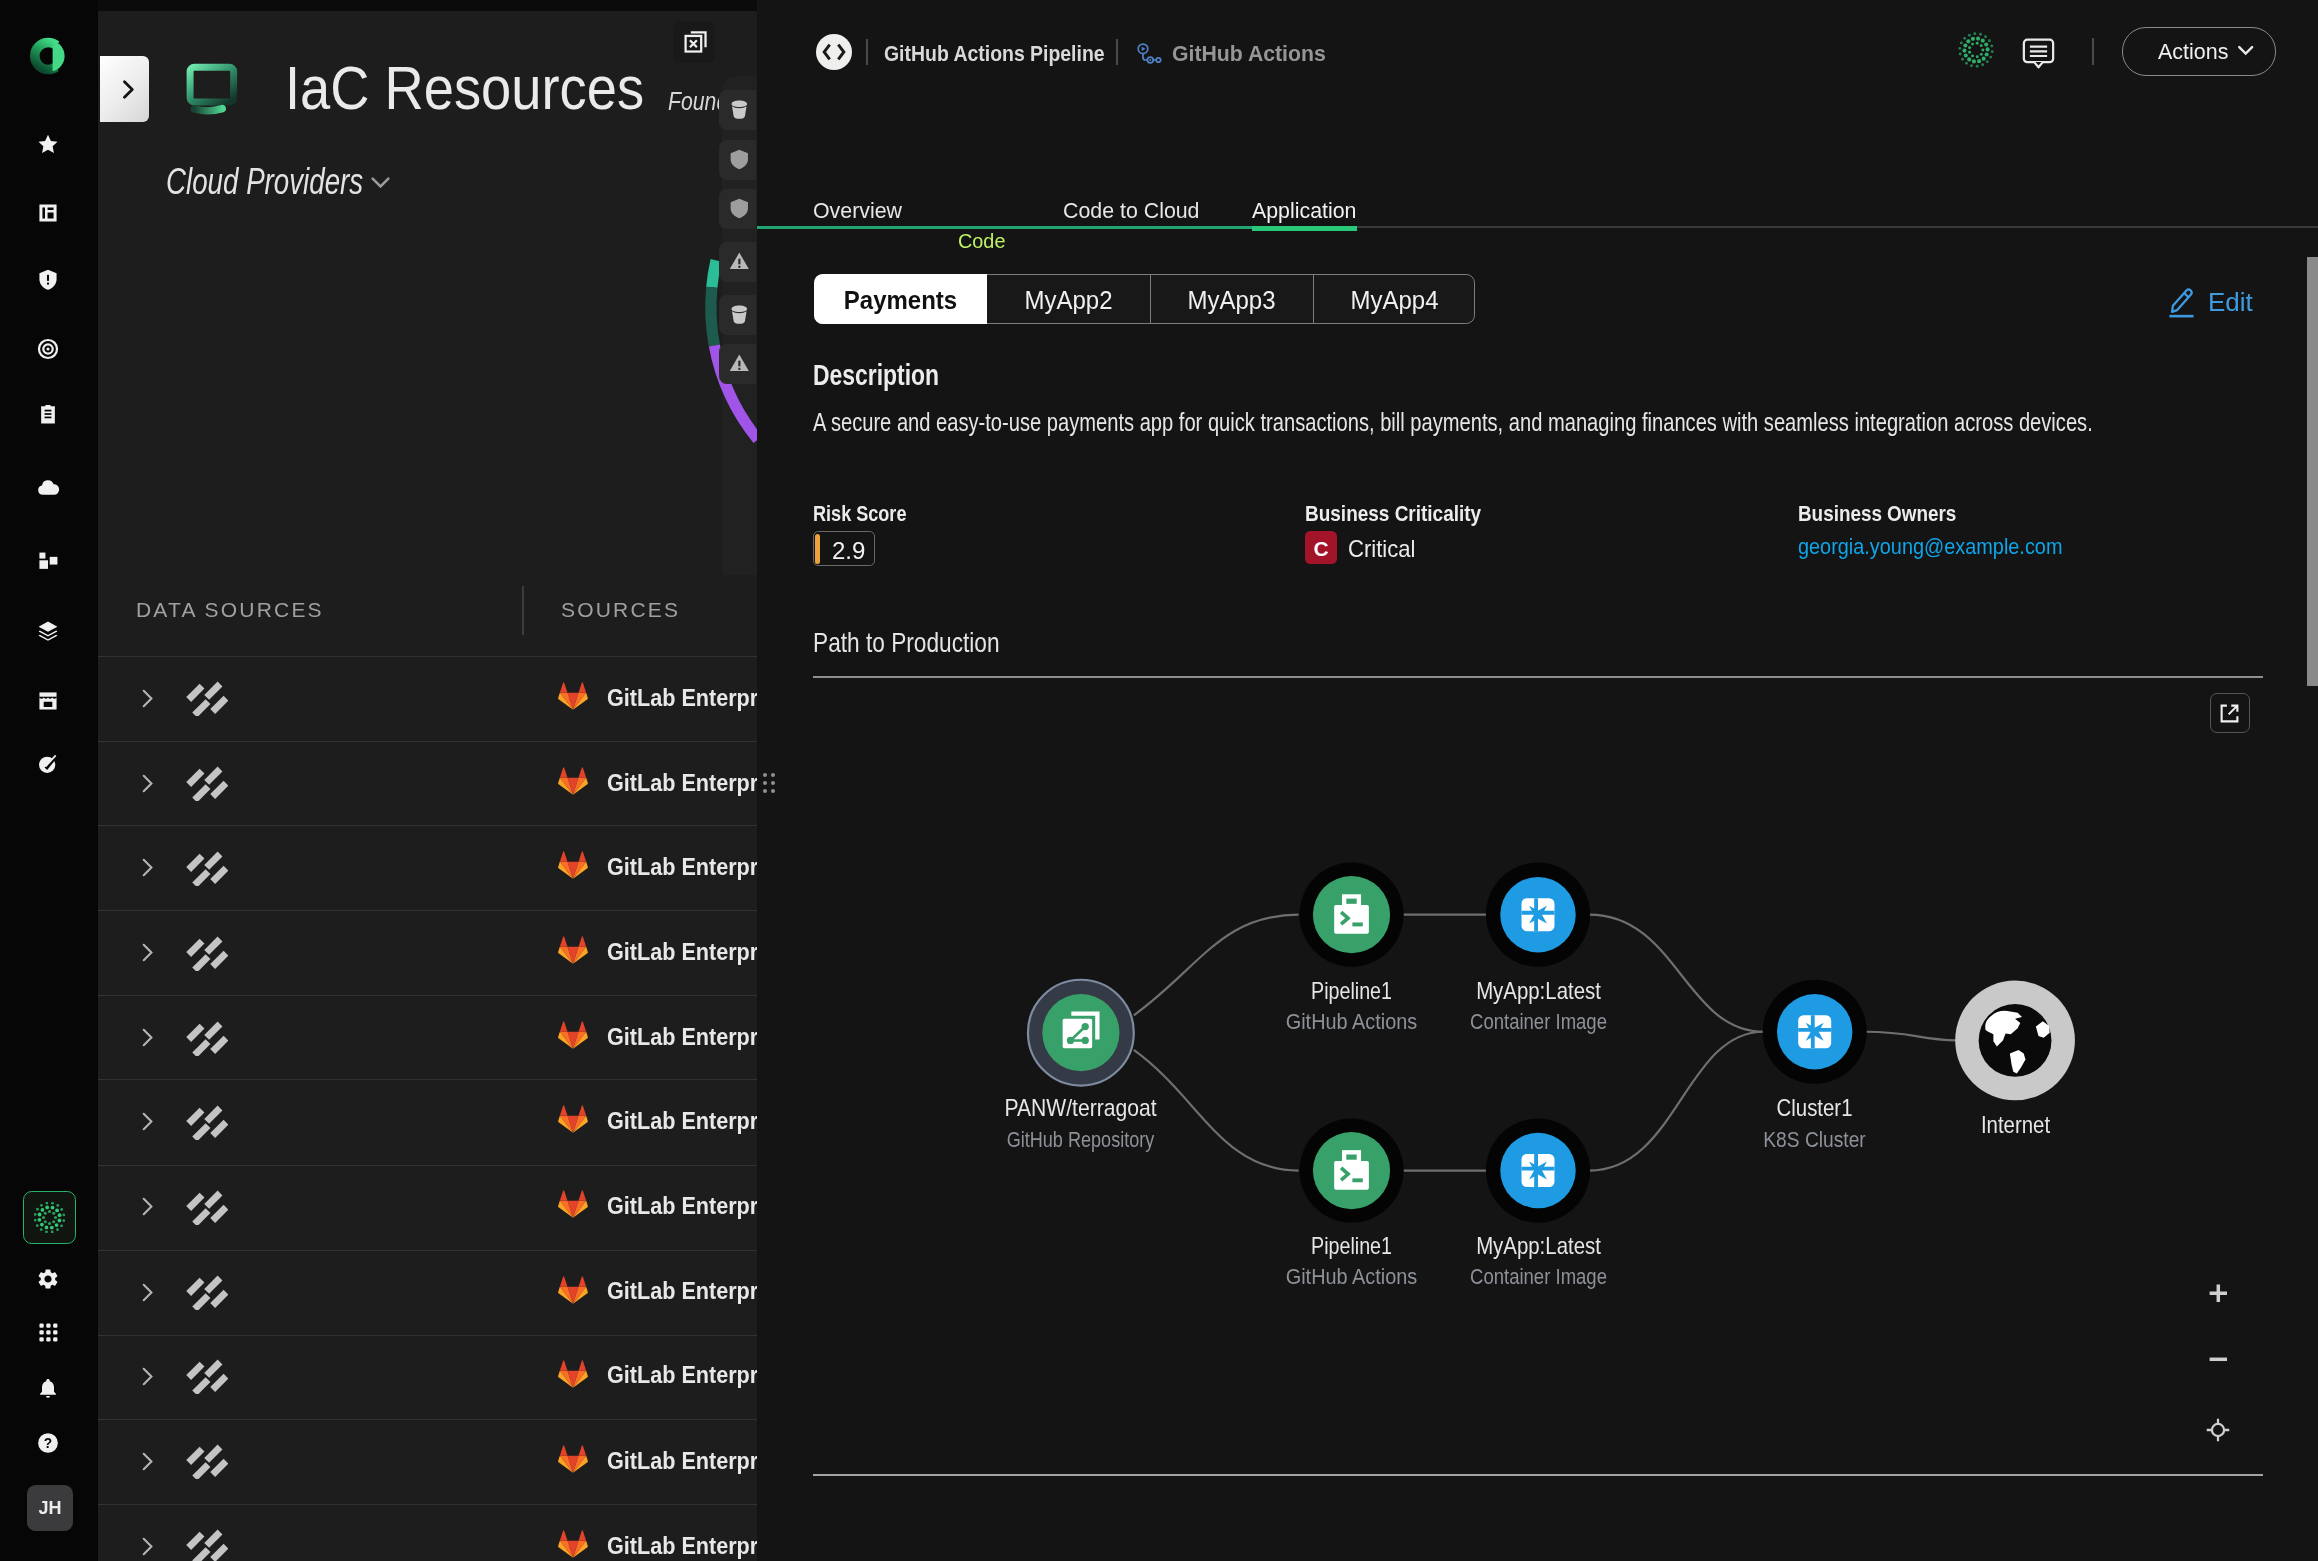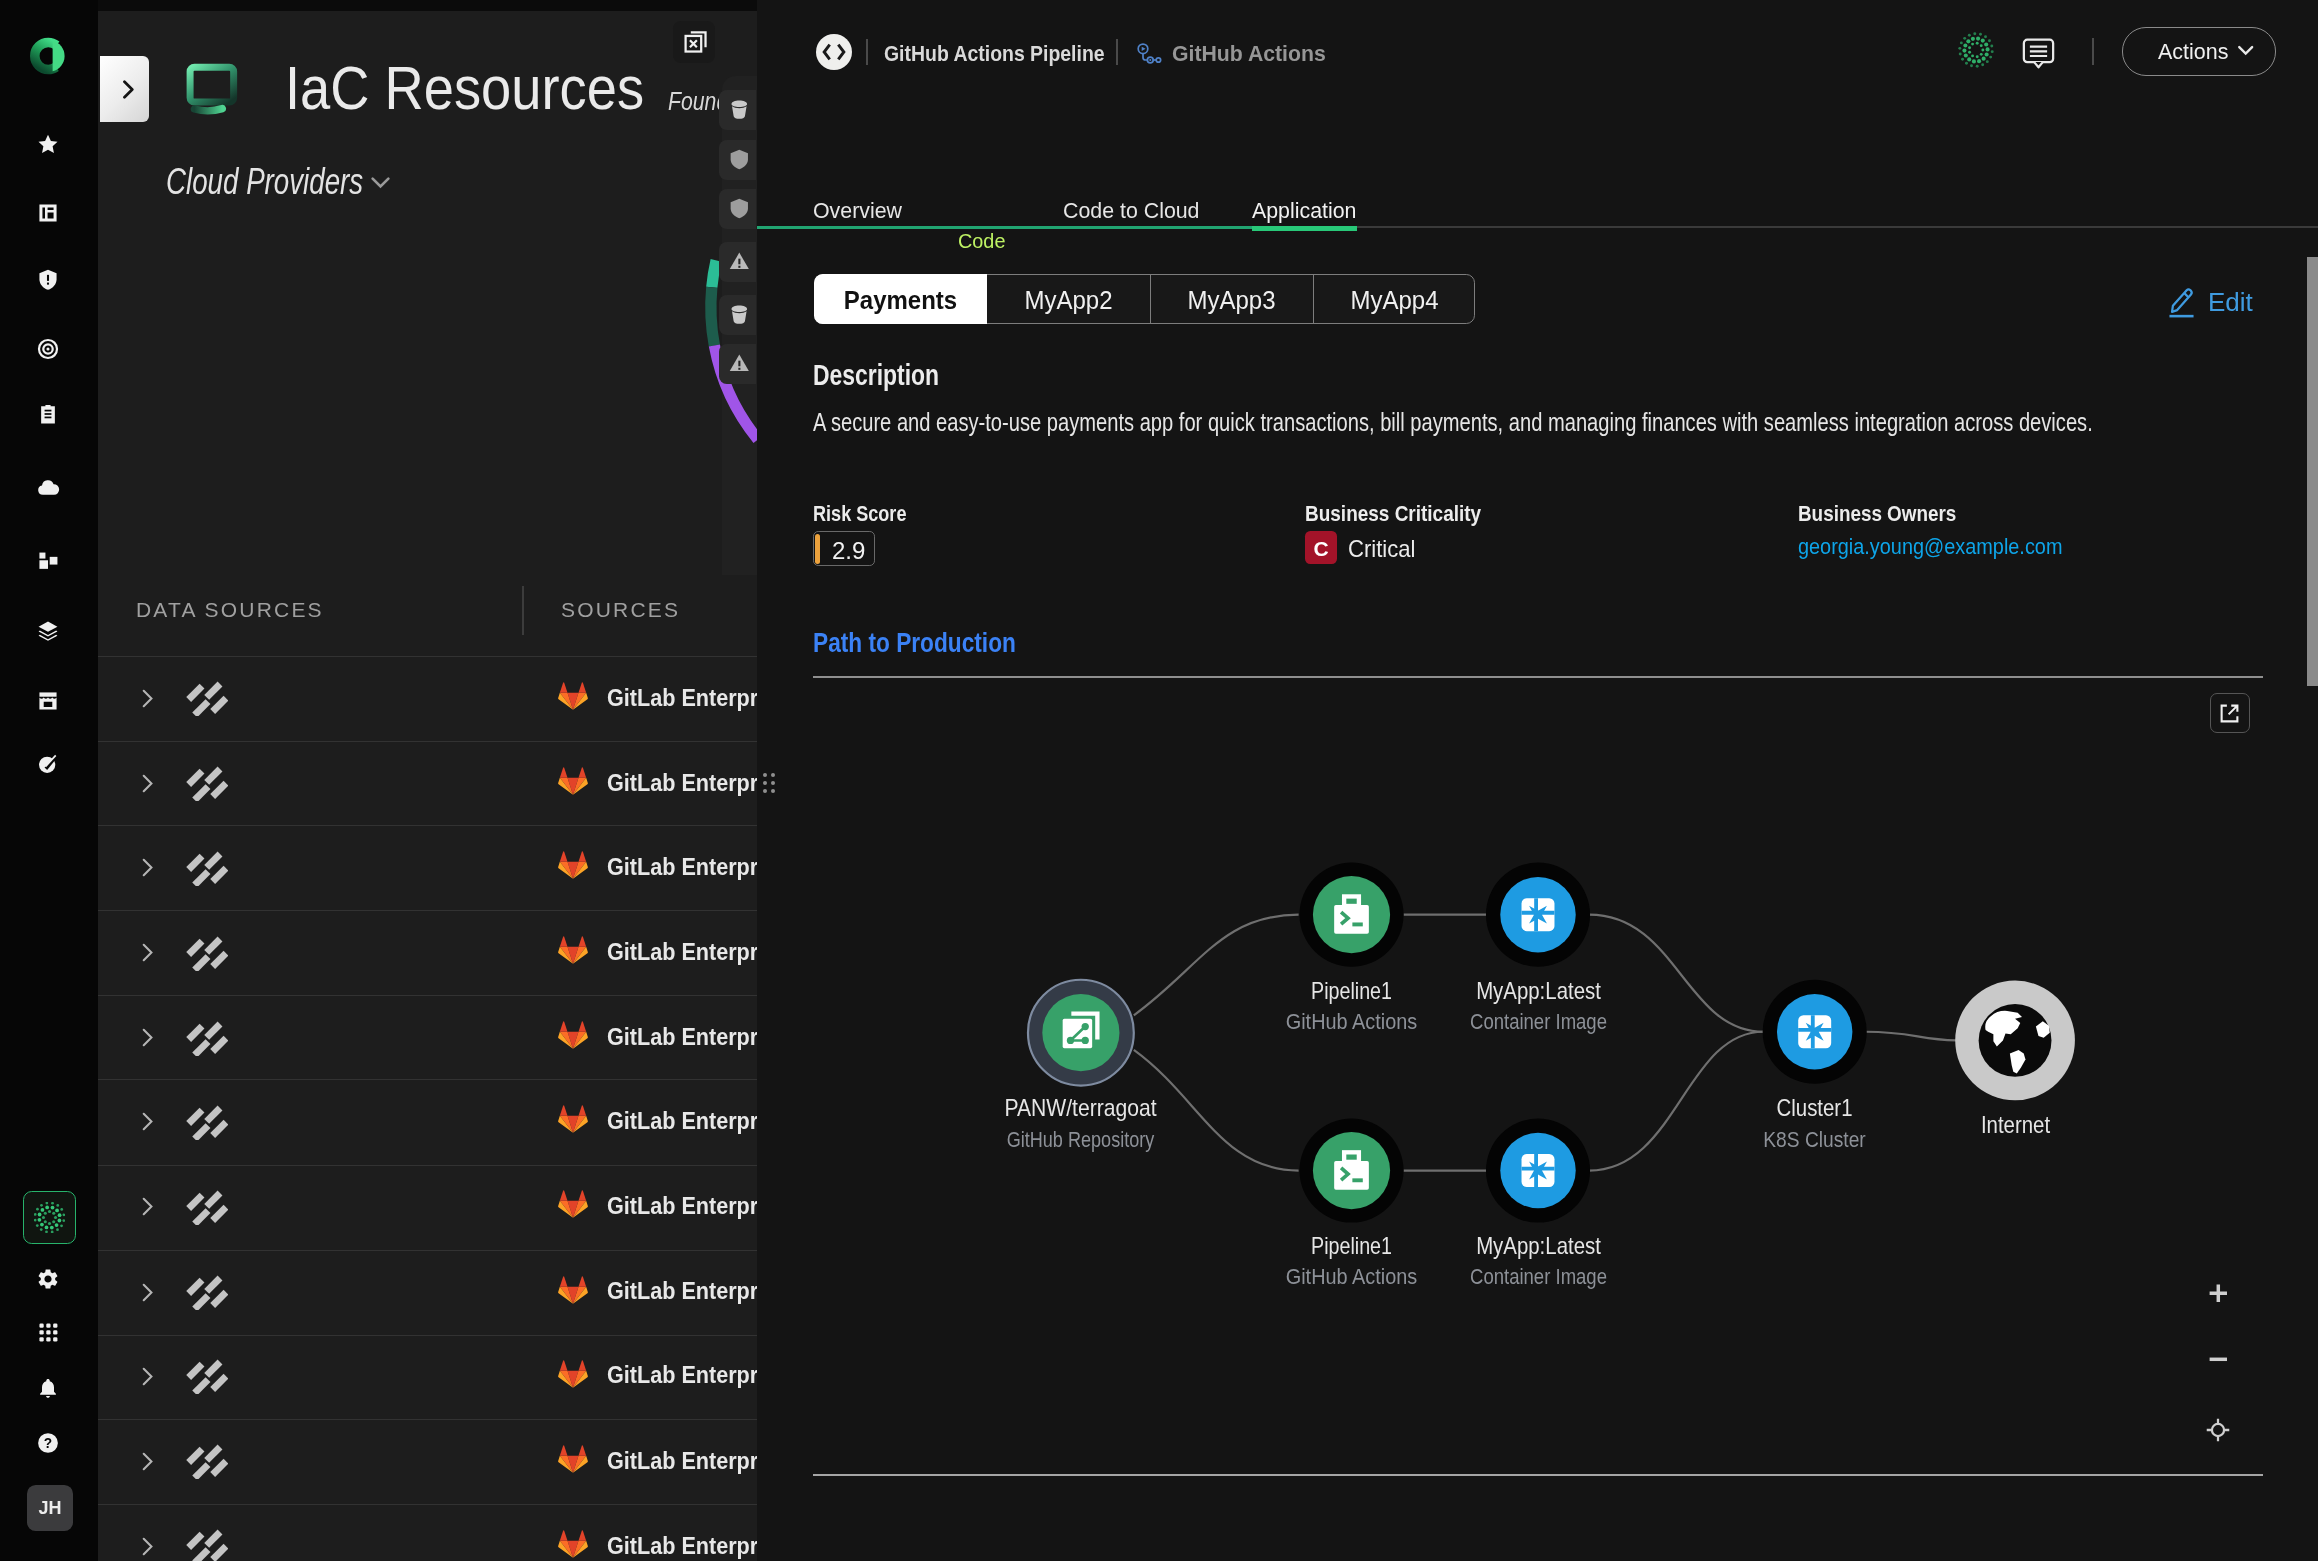--- a/index.html
+++ b/index.html
@@ -528,21 +528,21 @@
     <div class="abs" style="left:56px;top:501px;font-size:22.6px;color:#ececec;font-weight:bold;white-space:nowrap;"><span class="sx" style="transform:scaleX(0.8)">Risk Score</span></div>
     <div class="abs" style="left:548px;top:501px;font-size:22.6px;color:#ececec;font-weight:bold;white-space:nowrap;"><span class="sx" style="transform:scaleX(0.84)">Business Criticality</span></div>
     <div class="abs" style="left:1041px;top:501px;font-size:22.6px;color:#ececec;font-weight:bold;white-space:nowrap;"><span class="sx" style="transform:scaleX(0.835)">Business Owners</span></div>
     <div class="abs" style="left:56px;top:531px;width:62px;height:35px;border:1.7px solid #696969;border-radius:5.2px;"></div>
     <div class="abs" style="left:58px;top:534px;width:5.2px;height:29.5px;background:#eca23d;border-radius:2.6px;"></div>
     <div class="abs" style="left:75px;top:537px;font-size:24px;color:#f2f2f2;white-space:nowrap;"><span class="sx" style="transform:scaleX(1.0)">2.9</span></div>
     <div class="abs" style="left:548px;top:531px;width:32px;height:33px;background:#a31329;border-radius:5.2px;"></div>
     <div class="abs" style="left:548px;top:537px;width:32px;text-align:center;font-size:21px;font-weight:bold;color:#fff;">C</div>
     <div class="abs" style="left:591px;top:535px;font-size:24px;color:#ececec;white-space:nowrap;"><span class="sx" style="transform:scaleX(0.92)">Critical</span></div>
     <div class="abs" style="left:1041px;top:534px;font-size:22.6px;color:#0ea5e9;white-space:nowrap;"><span class="sx" style="transform:scaleX(0.88)">georgia.young@example.com</span></div>
-    <div class="abs" style="left:56px;top:627px;font-size:28px;color:#3b82f6;font-weight:bold;white-space:nowrap;text-align:right;"><span class="sx" style="transform:scaleX(0.81)">Path to Production</span></div>
+    <div class="abs" style="left:56px;top:627px;font-size:28px;color:#e5e5e5;font-weight:normal;white-space:nowrap;text-align:right;"><span class="sx" style="transform:scaleX(0.81)">Path to Production</span></div>
     <div class="abs" style="left:56px;top:676px;width:1450px;height:1.7px;background:#8f8f8f"></div>
     <div class="abs" style="left:1453px;top:693px;width:40px;height:40px;border:1.7px solid #555555;border-radius:7px;"></div>
     <svg class="abs" style="left:1462px;top:703px" width="21" height="21" viewBox="0 0 24 24">
 <path d="M9 3 H3 V21 H21 V15 M14 3 H21 V10 M21 3 L11 13" stroke="#f0f0f0" stroke-width="2.4" fill="none"></path>
 </svg>
     <svg class="abs" style="left:0;top:677px" width="1562" height="798" viewBox="0 0 1800 920">
       <g stroke="#6f6f6f" stroke-width="2.5" fill="none">
         <path d="M 434 390 C 510 335, 535 274, 624 274"></path>
         <path d="M 434 430 C 510 485, 535 569, 624 569"></path>
         <path d="M 745 274 L 841 274"></path>

